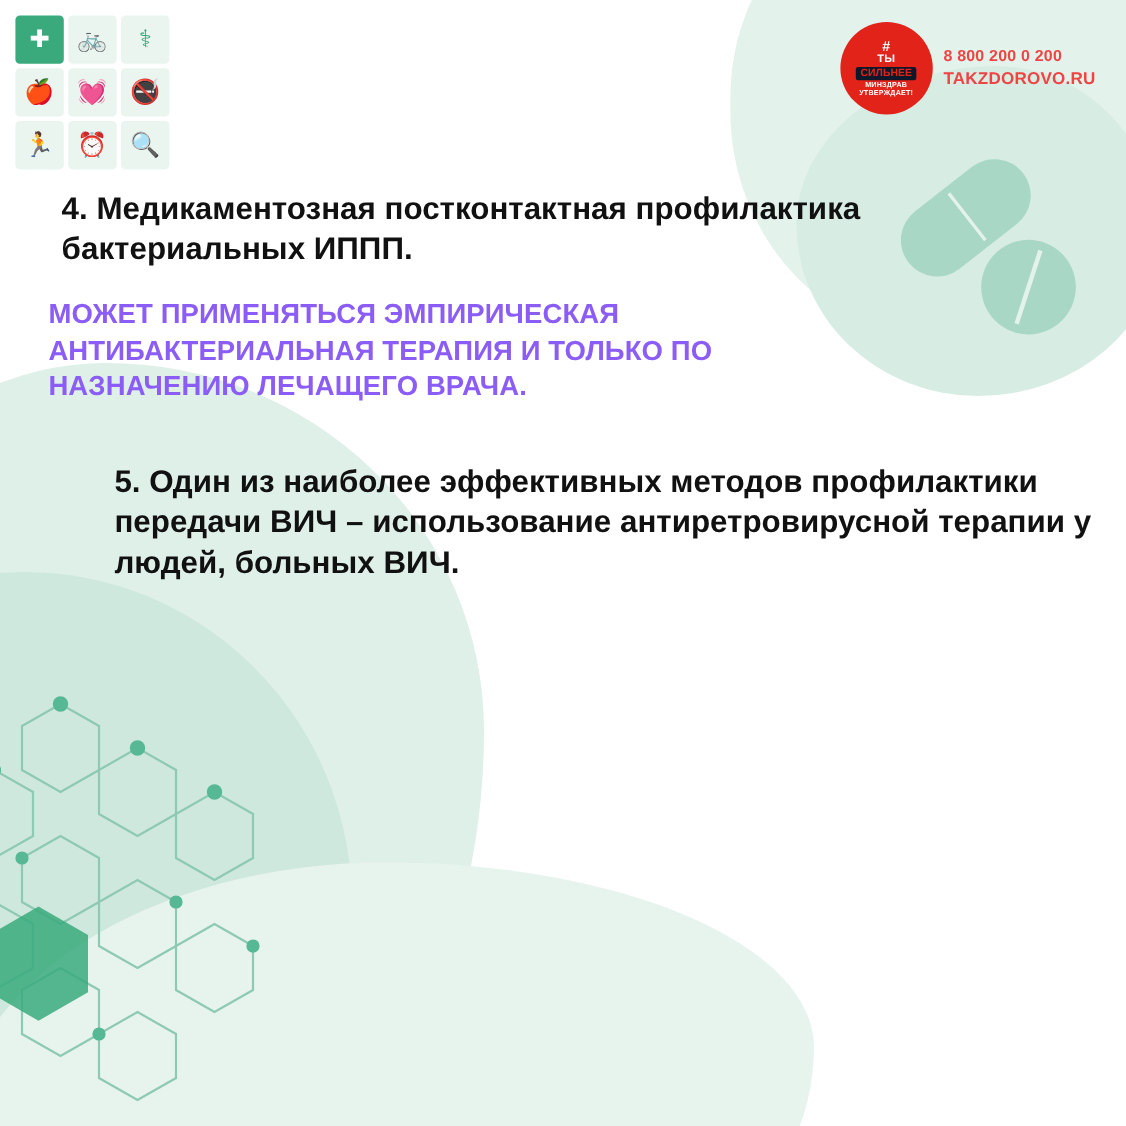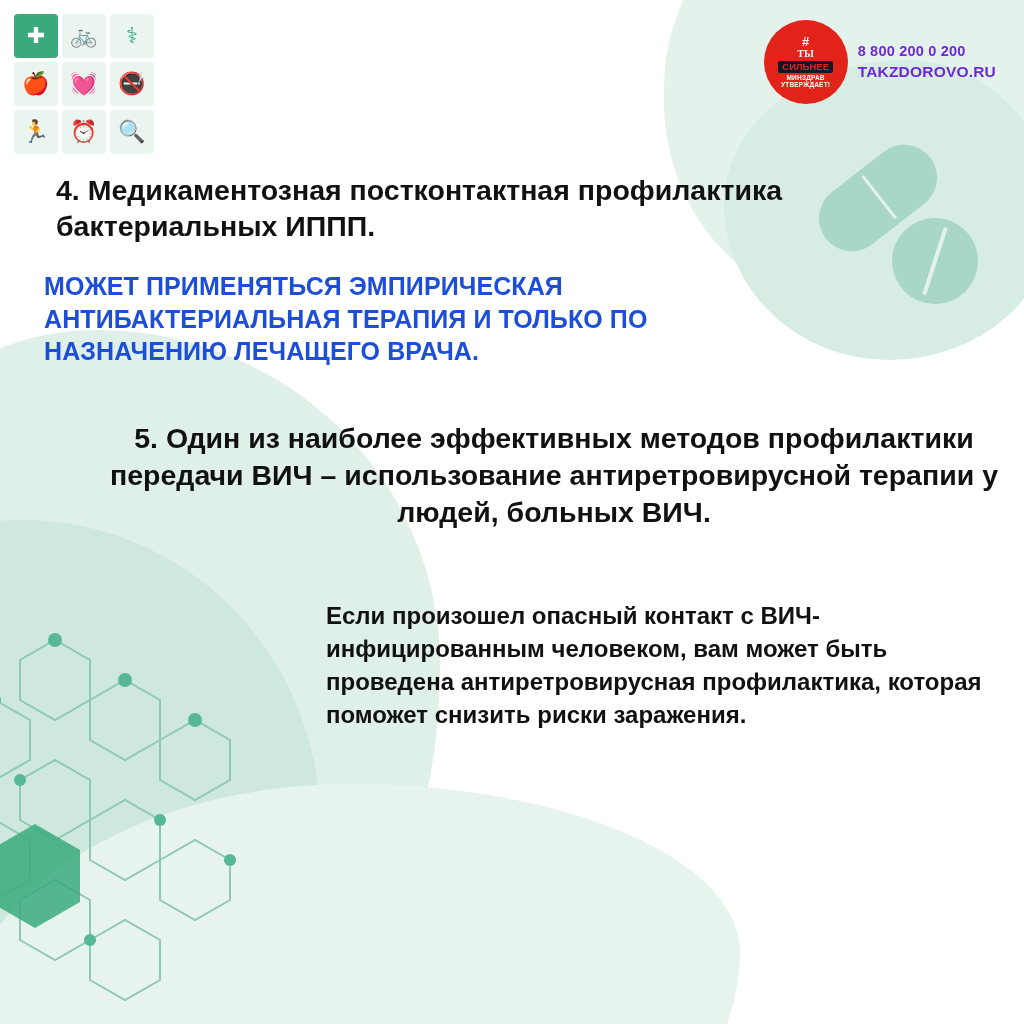--- a/index.html
+++ b/index.html
@@ -168,40 +168,39 @@
   }
   .badge-hash {
     font-size: 13px;
     line-height: 1;
     margin-bottom: 1px;
   }
   .badge-line1 {
     font-size: 10px;
     letter-spacing: .2px;
     line-height: 1.05;
-    font-family: Liberation Serif, serif;
   }
   .badge-line2 {
     font-size: 9.5px;
     background: #0f172a;
     color: #e2231a;
     border-radius: 2px;
     padding: 1px 4px;
     margin-top: 2px;
     line-height: 1.05;
   }
   .badge-line3 {
     font-size: 6.5px;
     margin-top: 2px;
     line-height: 1.05;
     letter-spacing: .2px;
   }
   .badge-text {
     text-align: left;
-    color: #6d28d9;
+    color: #ef4444;
     font-weight: bold;
   }
   .badge-phone { font-size: 14.5px; letter-spacing: .2px; }
   .badge-site  { font-size: 15.5px; letter-spacing: .2px; margin-top: 4px; }
   .block-4 {
     position: absolute;
     left: 44px;
     top: 160px;
     width: 760px;
   }
@@ -210,33 +209,32 @@
     font-weight: bold;
     line-height: 1.27;
     color: #111111;
     margin: 12px;
   }
   .para-caps {
     margin: 26px 0 0 0;
     font-size: 25px;
     font-weight: bold;
     line-height: 1.3;
-    color: #1d4ed8;
+    color: #8b5cf6;
     letter-spacing: .1px;
   }
   .para-caps .emph {
     font-weight: bold;
   }
 
   .block-5 {
     position: absolute;
     left: 104px;
     top: 420px;
     width: 900px;
-    text-align: center;
   }
   .para-5 {
     margin: 0;
     font-size: 28.5px;
     font-weight: bold;
     line-height: 1.3;
     color: #111111;
   }
 
   .block-body {
@@ -344,16 +342,15 @@
   <div class="block-4">
     <p class="para-title">4. Медикаментозная постконтактная профилактика бактериальных ИППП.</p>
     <p class="para-caps"><span>МОЖЕТ ПРИМЕНЯТЬСЯ ЭМПИРИЧЕСКАЯ АНТИБАКТЕРИАЛЬНАЯ ТЕРАПИЯ И </span><span class="emph">ТОЛЬКО ПО НАЗНАЧЕНИЮ ЛЕЧАЩЕГО ВРАЧА.</span></p>
   </div>
 
   <div class="block-5">
     <p class="para-5">5. Один из наиболее эффективных методов профилактики передачи ВИЧ – использование антиретровирусной терапии у людей, больных ВИЧ.</p>
   </div>
 
   <div class="block-body">
-    <p class="para-body">Если произошел опасный контакт с ВИЧ-инфицированным человеком, вам может быть проведена антиретровирусная профилактика, которая поможет снизить риски заражения.</p>
   </div>
 
 </div>
 
 </body></html>

